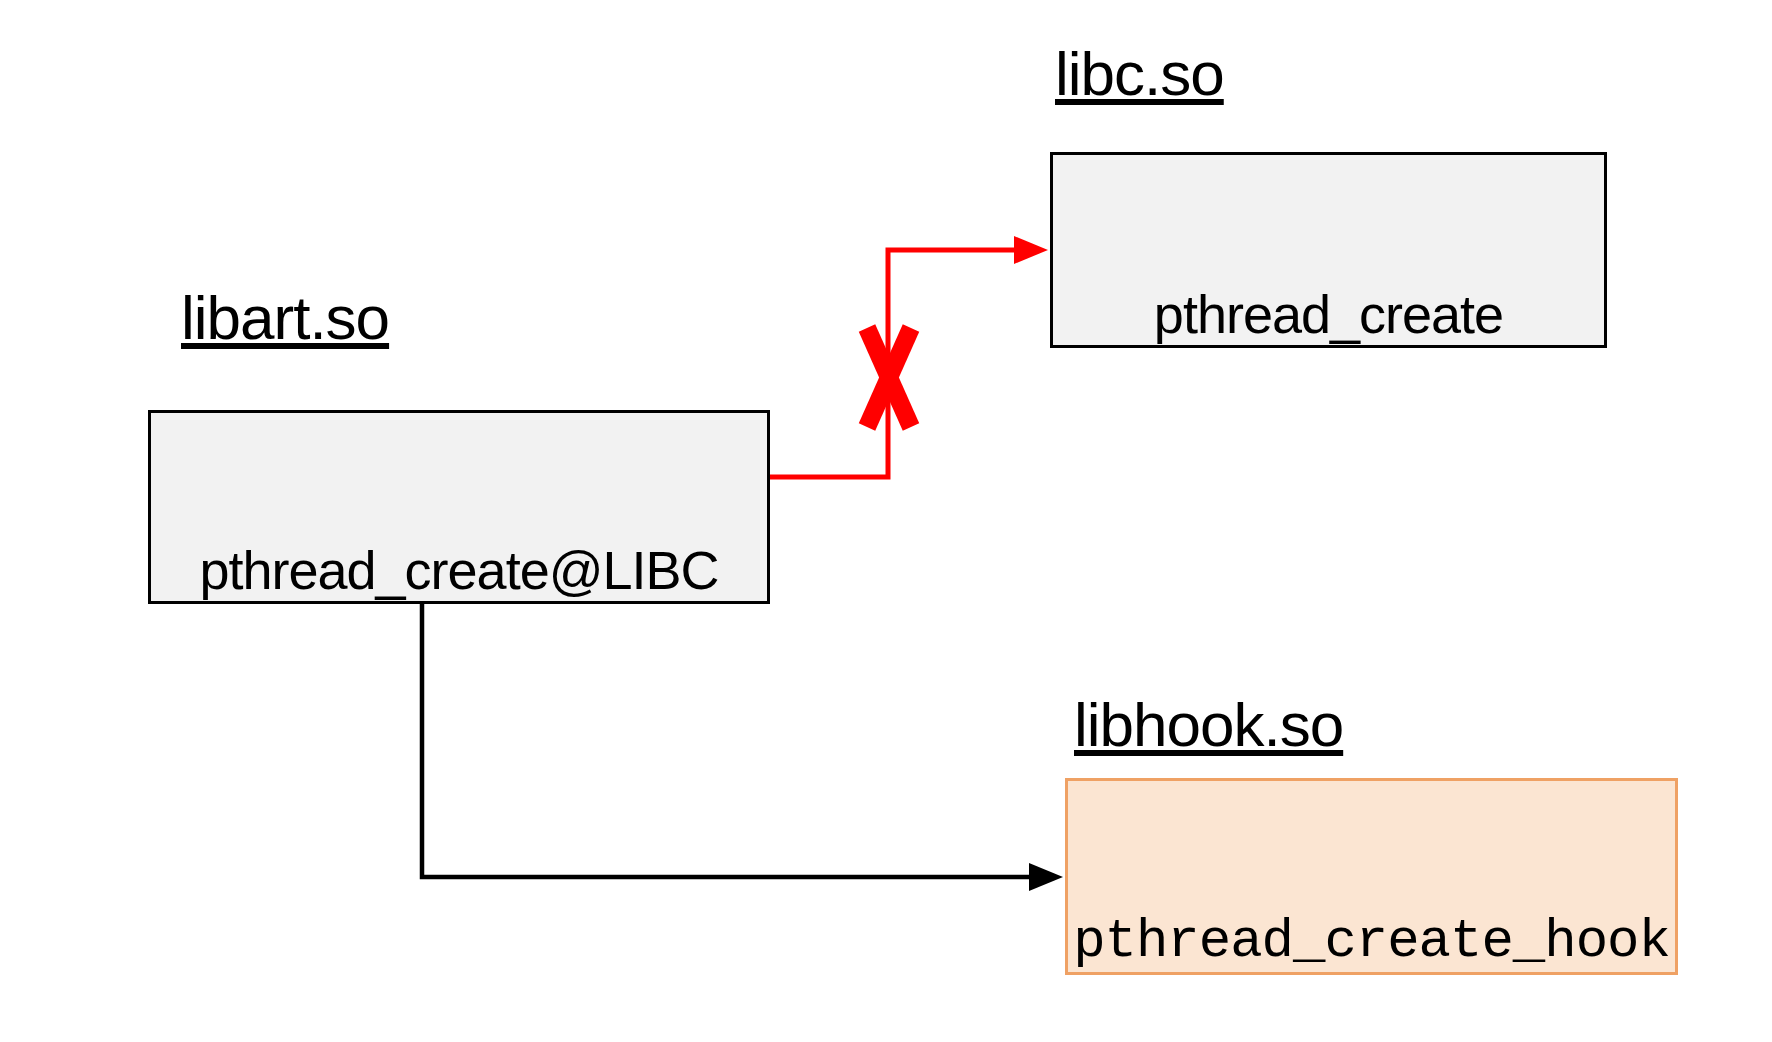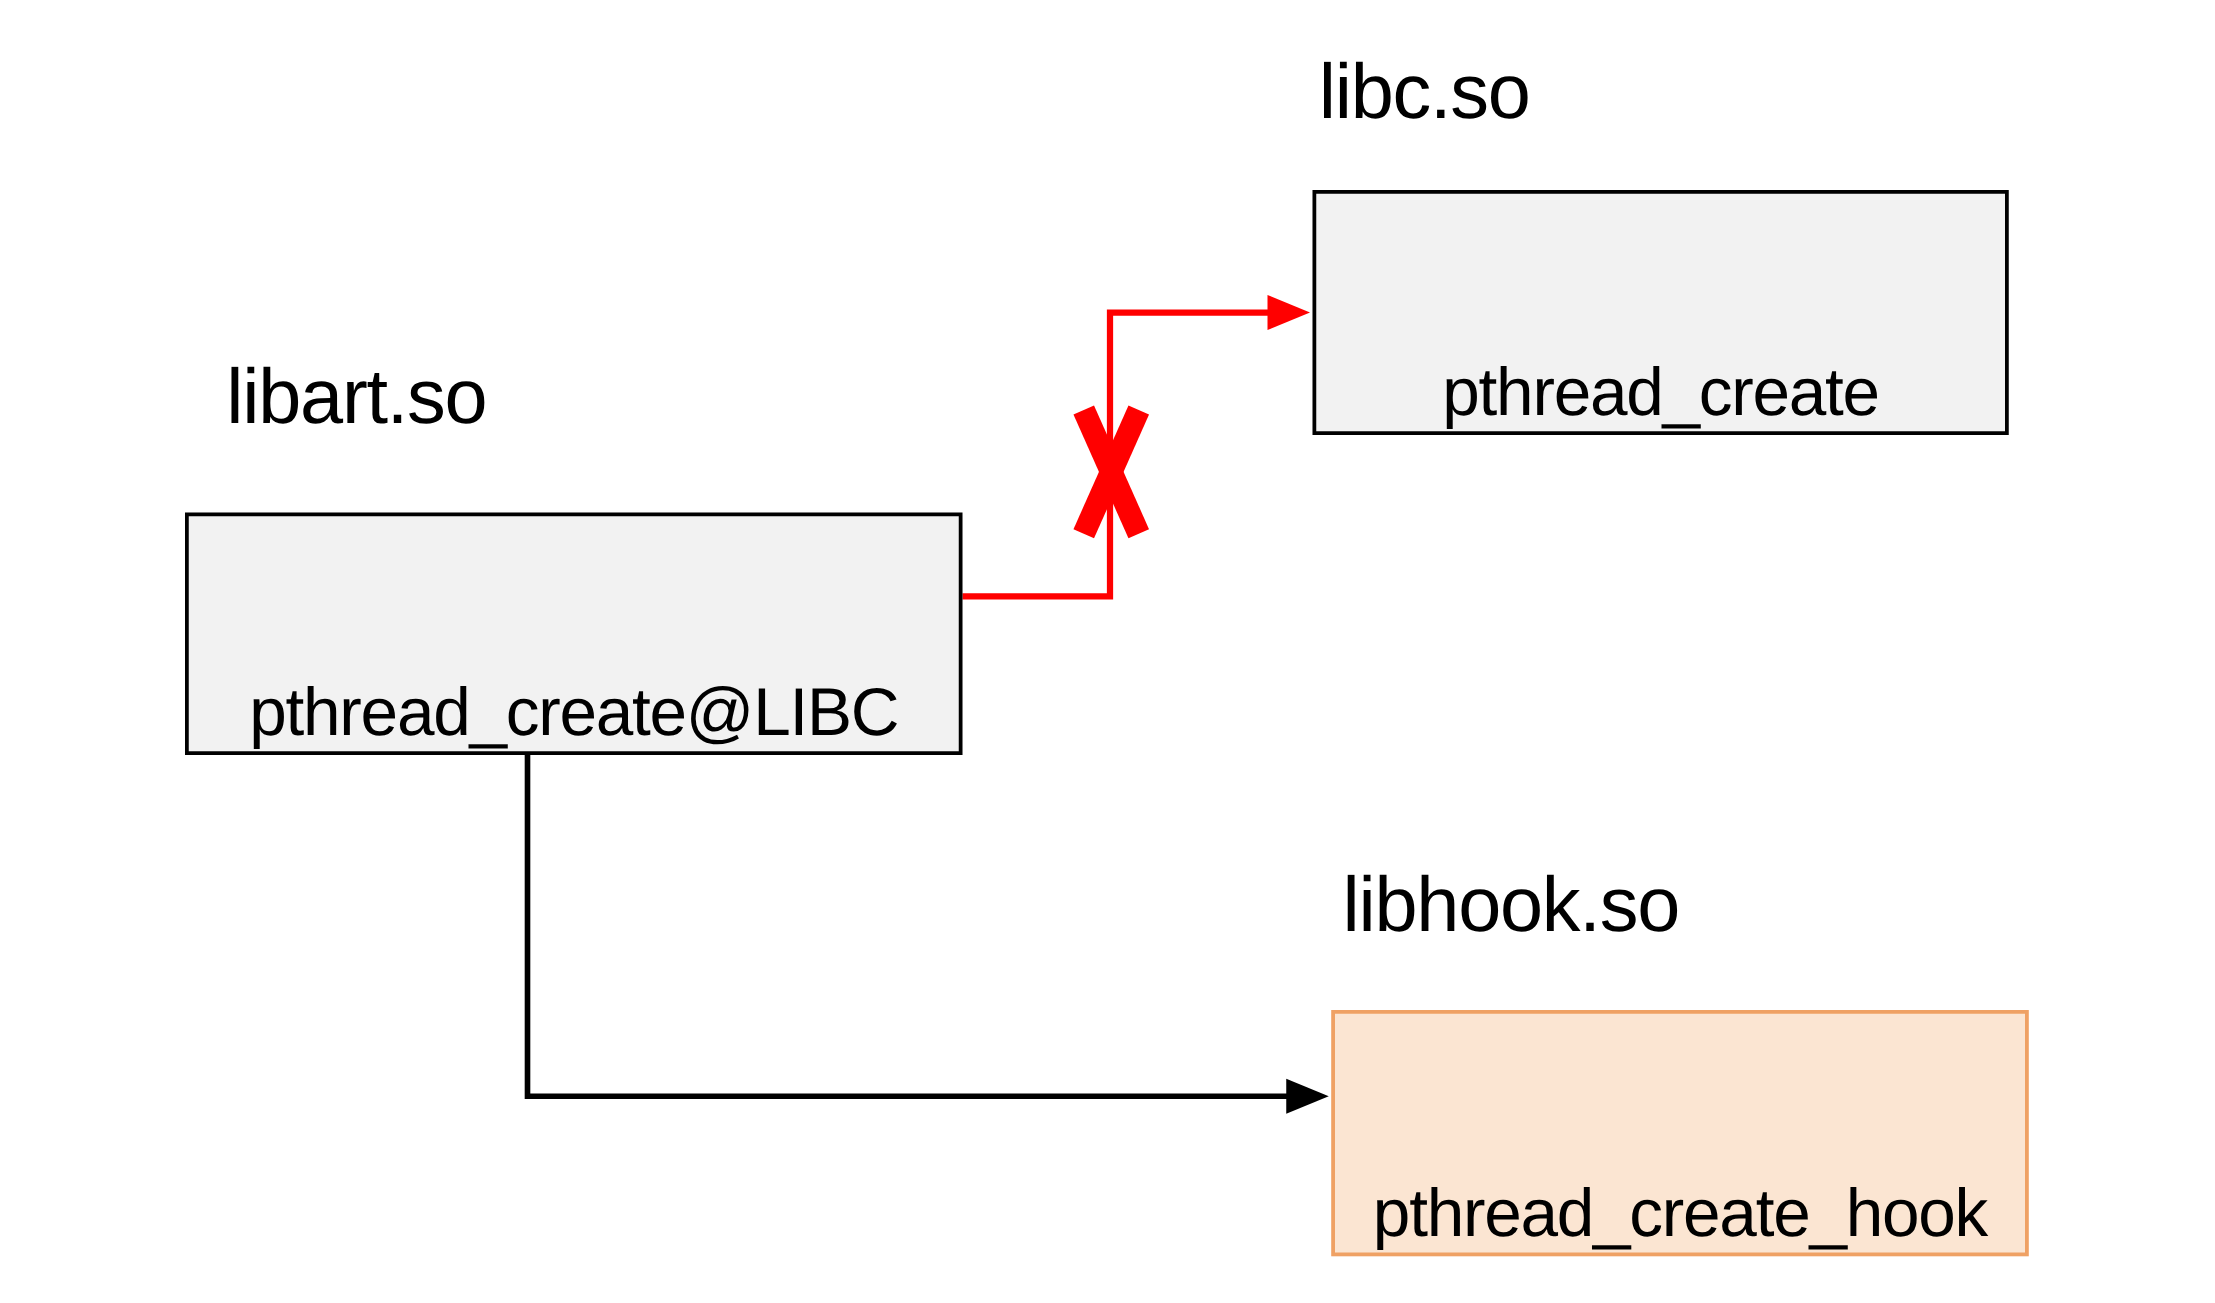--- a/index.html
+++ b/index.html
@@ -24,20 +24,21 @@
     height: 1042px;
     pointer-events: none;
   }
   .lib-label {
     position: absolute;
     font-size: 62px;
     line-height: 1.1;
     letter-spacing: -1px;
     white-space: nowrap;
     color: var(--text, #000000);
+    text-decoration: underline;
   }
   .node {
     position: absolute;
     box-sizing: border-box;
     display: flex;
     align-items: flex-end;
     justify-content: center;
     font-size: 54px;
     letter-spacing: -1px;
     white-space: nowrap;
@@ -49,21 +50,21 @@
   .node-hook {
     background: var(--hook-fill, #FBE5D2);
     border: 3px solid var(--hook-border, #EFA164);
   }
   #label-libart { left: 133px; top: 284px; margin-left: 48px; }
   #label-libc   { left: 1055px; top: 40px; }
   #label-libhook{ left: 1074px; top: 691px; }
 
   #node-libart  { left: 112px;  top: 410px; width: 622px; height: 194px; margin-left: 36px; }
   #node-libc    { left: 1050px; top: 152px; width: 557px; height: 196px; }
-  #node-libhook { left: 1065px; top: 808px; width: 558px; height: 197px; }
+  #node-libhook { left: 1065px; top: 778px; width: 613px; height: 197px; font-family: Liberation Mono, monospace; }
 
   .line-red  { stroke: var(--arrow-red, #FF0000); stroke-width: 5; fill: none; }
   .head-red  { fill: var(--arrow-red, #FF0000); stroke: none; }
   .x-stroke  { stroke: var(--arrow-red, #FF0000); stroke-width: 18; stroke-linecap: butt; }
   .line-black{ stroke: var(--arrow-black, #000000); stroke-width: 4.5; fill: none; }
   .head-black{ fill: var(--arrow-black, #000000); stroke: none; }
 </style>
 </head>
 <body>
 

